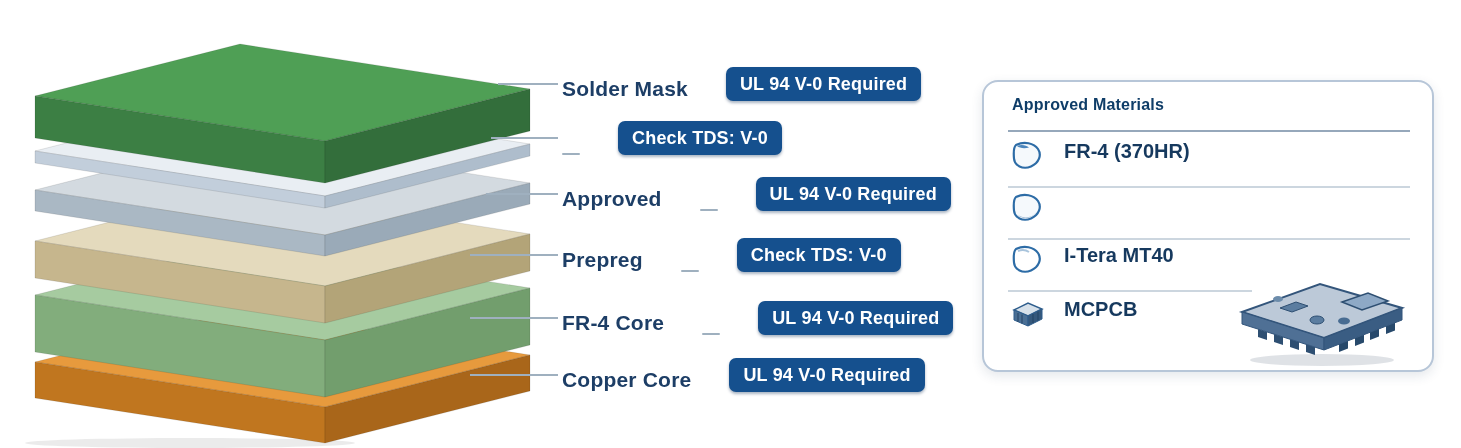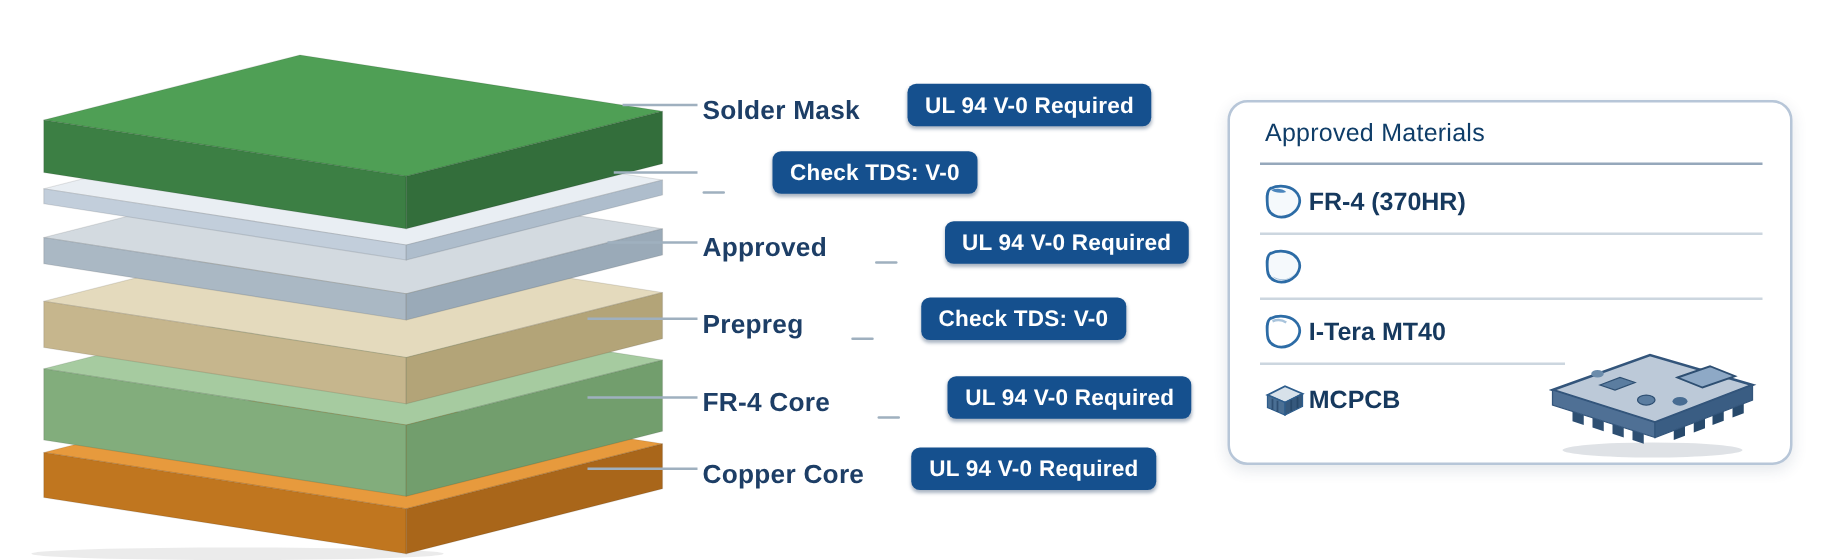--- a/index.html
+++ b/index.html
@@ -12,23 +12,23 @@
   
   .label-row{position:absolute;left:558px;display:flex;align-items:flex-end;height:34px;padding-left:4px;gap:28px;}
   .row-label{font-size:21px;font-weight:700;color:#1d3e66;white-space:nowrap;margin-right:10px;letter-spacing:.2px;}
   .dash{width:18px;height:2.5px;background:#9fb0bf;margin-right:10px;border-radius:2px;}
   .badge{background:#15508e;color:#ffffff;font-weight:700;font-size:18px;line-height:1;
          padding:8px 14px;border-radius:7px;white-space:nowrap;letter-spacing:.2px;
          box-shadow:0 2px 3px rgba(10,40,80,.35);}
   
   .card{position:absolute;left:982px;top:80px;width:452px;height:292px;background:#ffffff;
         border:2px solid #b7c6d8;border-radius:16px;box-shadow:0 4px 12px rgba(30,60,90,.12);box-sizing:border-box;}
-  .card-title{position:absolute;left:28px;top:14px;font-size:20px;font-weight:400;color:#0f3d68;letter-spacing:.2px;}
+  .card-title{position:absolute;left:28px;top:14px;font-size:16px;font-weight:700;color:#0f3d68;letter-spacing:.2px;}
   .card-underline{position:absolute;left:24px;top:48px;width:402px;height:2px;background:#96a8bb;}
-  .mat-row{position:absolute;left:26px;display:flex;align-items:center;gap:1px;height:44px;}
+  .mat-row{position:absolute;left:26px;display:flex;align-items:flex-start;gap:18px;height:44px;}
   .mat-icon{width:36px;height:32px;flex:0 0 auto;display:flex;align-items:center;justify-content:center;}
   .mat-label{font-size:20px;font-weight:700;color:#16395e;white-space:nowrap;}
   .sep{position:absolute;left:24px;height:1.5px;background:#ccd6df;}
   .chip-svg{position:absolute;right:10px;bottom:2px;}
 </style>
 </head>
 <body>
 
 <div class="canvas">
 

